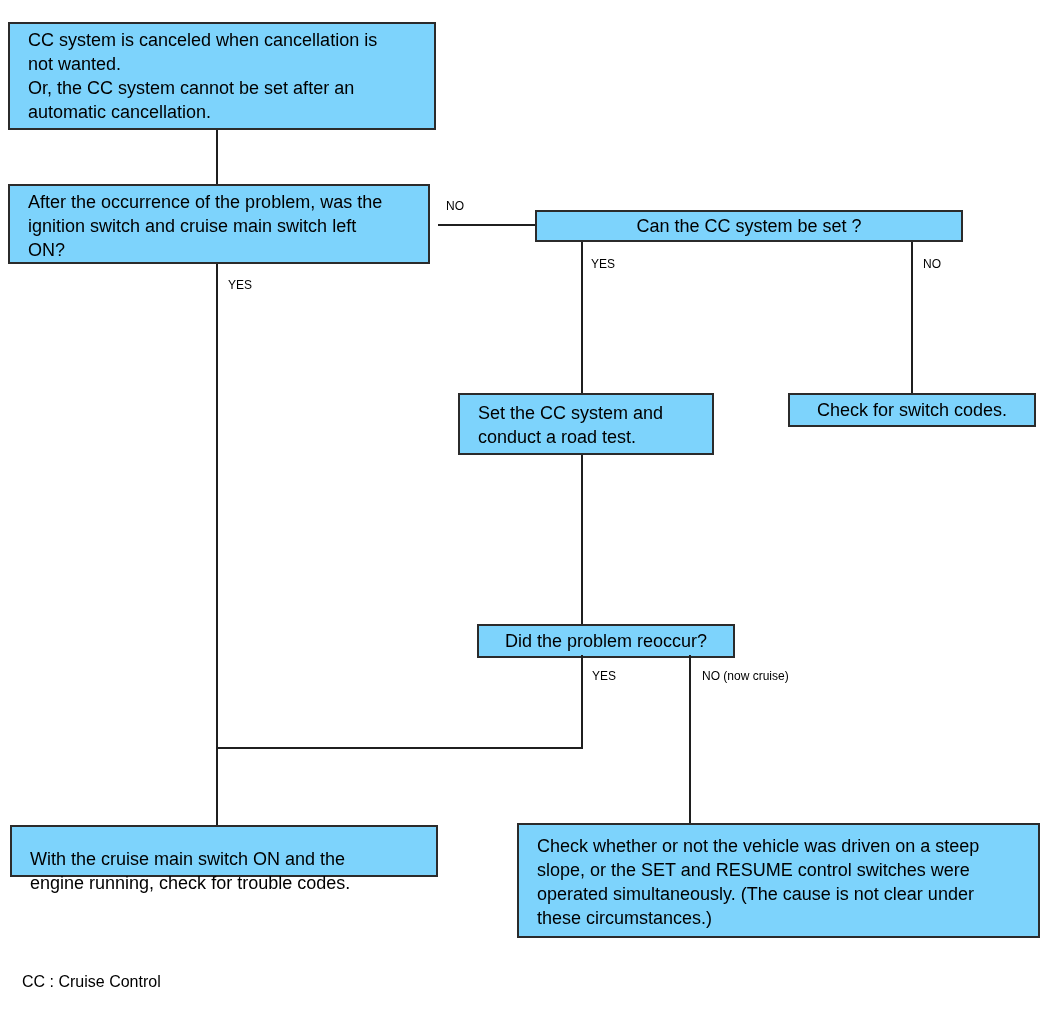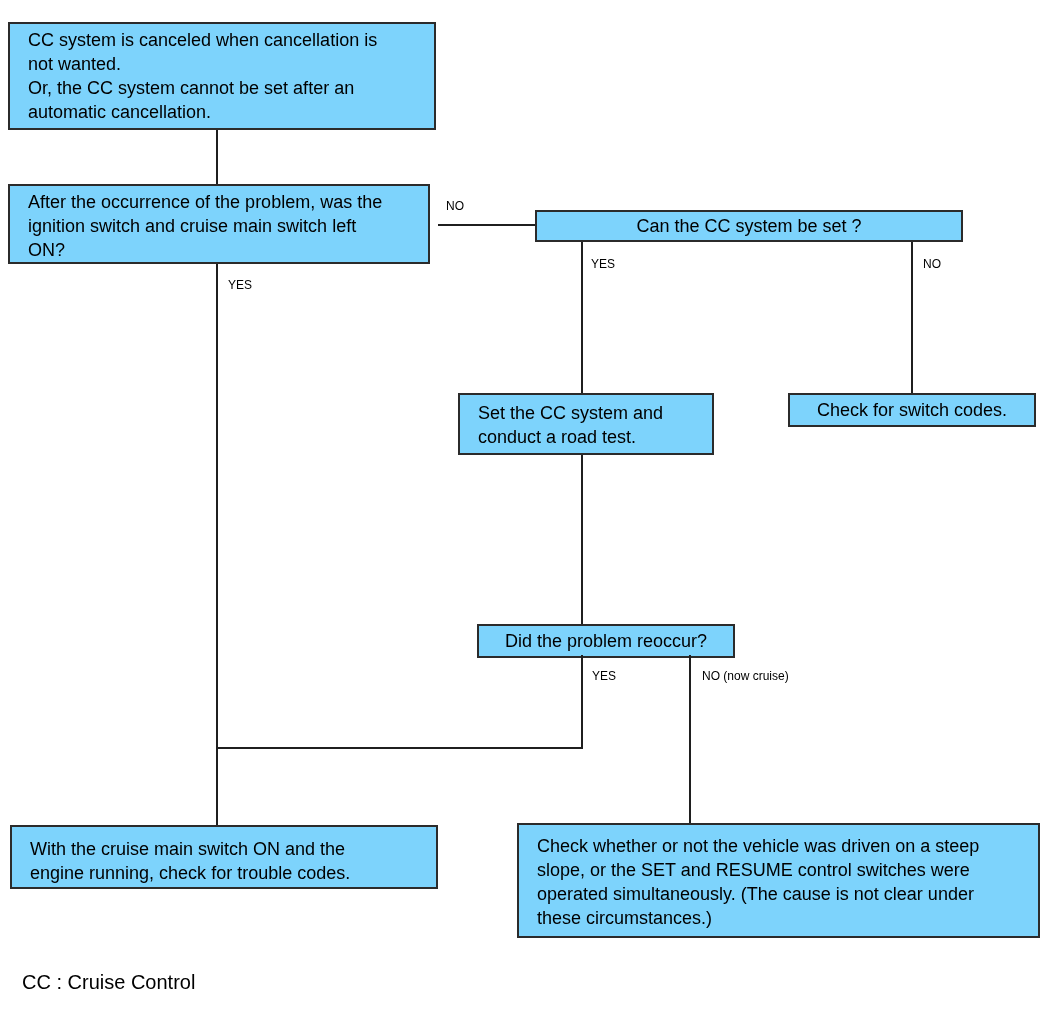--- a/index.html
+++ b/index.html
@@ -41,33 +41,33 @@
     background: #1f1f1f;
   }
   .edge-label {
     position: absolute;
     font-size: 12px;
     line-height: 20px;
     white-space: nowrap;
   }
   .legend {
     position: absolute;
-    font-size: 20px;
+    font-size: 16px;
     line-height: 22px;
     white-space: nowrap;
   }
 
   
   #node-symptom      { left: 8px;   top: 22px;  width: 428px; height: 108px; }
   #node-q-ignition   { left: 8px;   top: 184px; width: 422px; height: 80px;  }
   #node-q-can-set    { left: 535px; top: 210px; width: 428px; height: 32px;  }
   #node-set-road     { left: 458px; top: 393px; width: 256px; height: 62px;  padding-top: 6px; }
   #node-check-codes1 { left: 788px; top: 393px; width: 248px; height: 34px;  }
   #node-q-reoccur    { left: 455px; top: 624px; width: 258px; height: 34px; margin-left: 22px;  }
-  #node-check-codes2 { left: 10px;  top: 825px; width: 428px; height: 64px;  padding-top: 10px; }
+  #node-check-codes2 { left: 10px;  top: 825px; width: 428px; height: 52px;  padding-top: 20px; }
   #node-check-slope  { left: 517px; top: 823px; width: 523px; height: 115px; padding-top: 9px; }
 
   
   #edge-symptom-down   { left: 216px; top: 130px; width: 2px;   height: 54px;  }
   #edge-ignition-no-h  { left: 438px; top: 224px; width: 97px;  height: 2px;   }
   #edge-ignition-yes-v { left: 216px; top: 264px; width: 2px;   height: 561px; }
   #edge-canset-yes-v   { left: 581px; top: 242px; width: 2px;   height: 151px; }
   #edge-canset-no-v    { left: 911px; top: 242px; width: 2px;   height: 151px; }
   #edge-set-down       { left: 581px; top: 455px; width: 2px;   height: 169px; }
   #edge-reoccur-yes-v  { left: 581px; top: 655px; width: 2px;   height: 94px;  }

